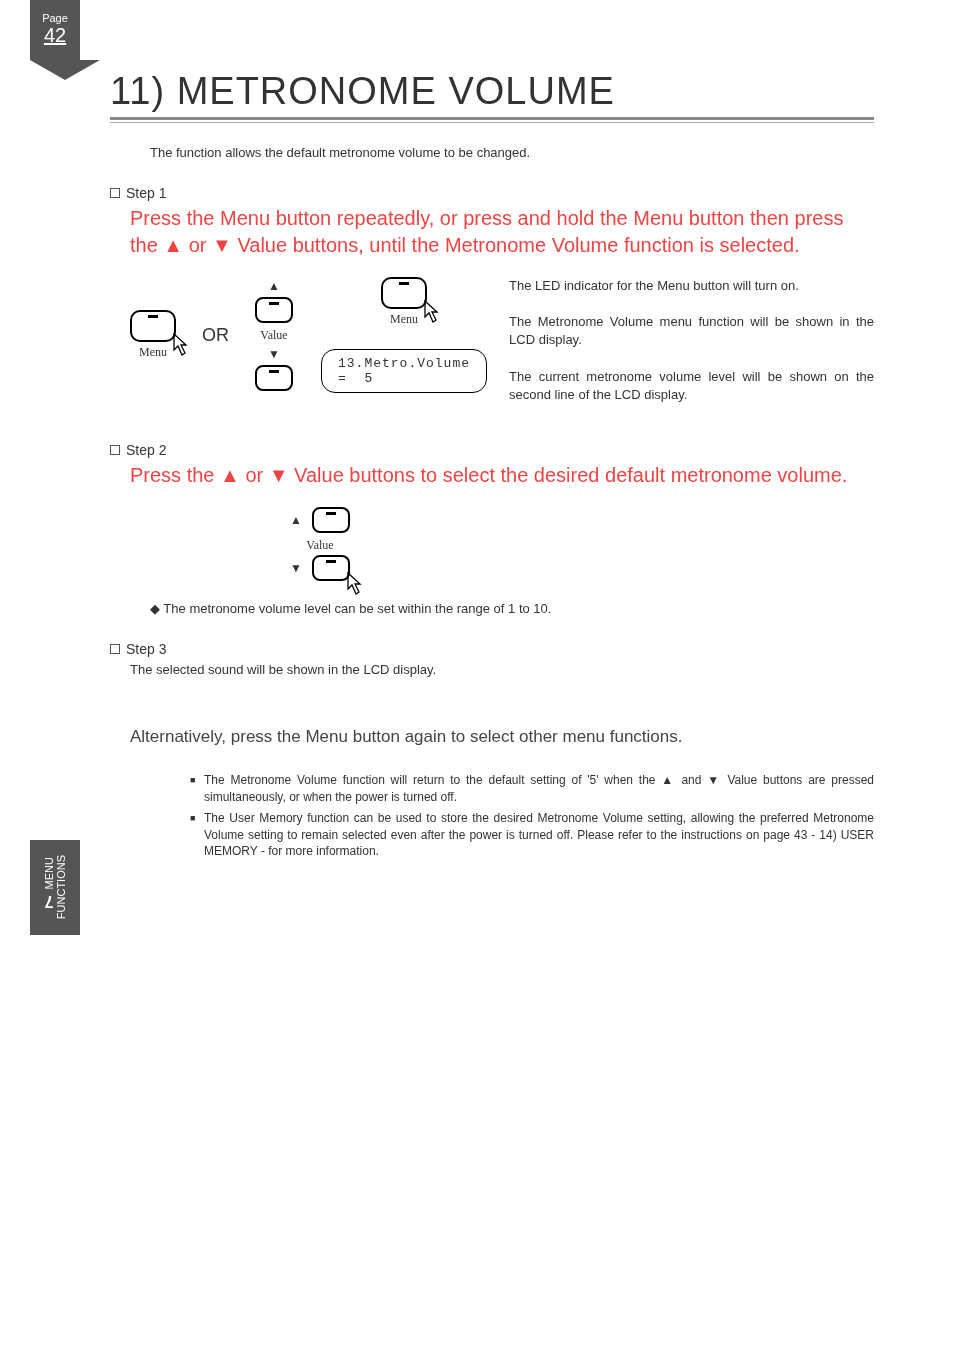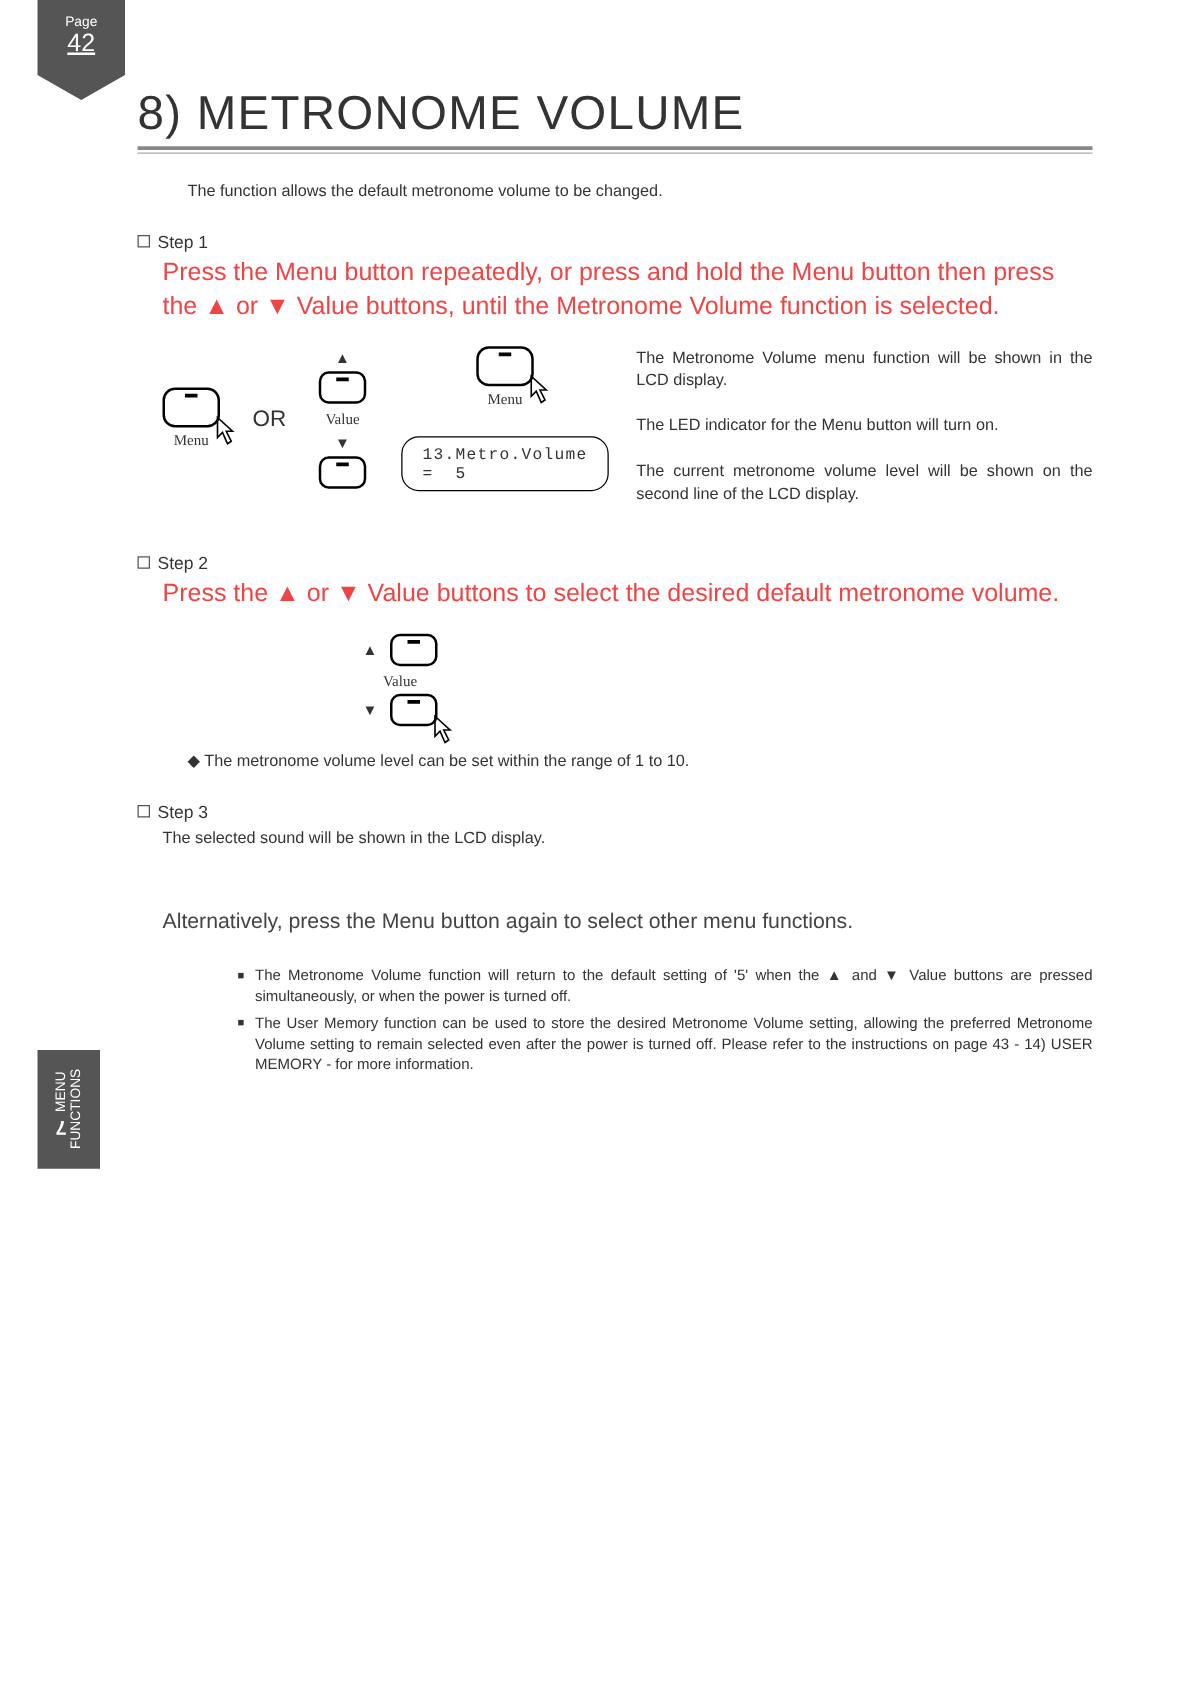--- a/index.html
+++ b/index.html
@@ -8,21 +8,21 @@
     color: #333;
     width: 954px;
     height: 1349px;
     position: relative;
     background: #fff;
   }
   .page-tab {
     position: absolute;
     top: 0;
     left: 30px;
-    width: 70px;
+    width: 50px;
     height: 60px;
     background: #555;
     color: #fff;
     text-align: center;
     padding-top: 12px;
     font-size: 11px;
   }
   .page-tab::after {
     content: "";
     position: absolute;
@@ -225,21 +225,21 @@
 
 <div class="sidebar">
   <div class="sidebar-text">
     <span class="seven">7</span>
     <span>MENU</span><br>
     <span>FUNCTIONS</span>
   </div>
 </div>
 
 <div class="content">
-  <h1>8) METRONOME VOLUME</h1>
+  <h1>11) METRONOME VOLUME</h1>
   <div class="title-underline"></div>
 
   <p class="intro">The function allows the default metronome volume to be changed.</p>
 
   <div class="step-heading">
     <span class="box-bullet"></span><span>Step 1</span>
   </div>
   <p class="step-desc">Press the Menu button repeatedly, or press and hold the Menu button then press the ▲ or ▼ Value buttons, until the Metronome Volume function is selected.</p>
 
   <div class="diagram-row">
@@ -271,22 +271,22 @@
                 <path d="M10 4 L10 20 L14 16 L18 25 L21 23 L17 15 L22 15 Z"></path>
               </svg>
           </div>
           <div class="btn-label">Menu</div>
           <div class="lcd-box"><span>13.Metro.Volume</span>
 <span>=  5</span></div>
         </div>
       </div>
     </div>
     <div class="diagram-text">
+      <p>The LED indicator for the Menu button will turn on.</p>
       <p>The Metronome Volume menu function will be shown in the LCD display.</p>
-      <p>The LED indicator for the Menu button will turn on.</p>
       <p>The current metronome volume level will be shown on the second line of the LCD display.</p>
     </div>
   </div>
 
   <div class="step-heading">
     <span class="box-bullet"></span><span>Step 2</span>
   </div>
   <p class="step-desc">Press the ▲ or ▼ Value buttons to select the desired default metronome volume.</p>
 
   <div class="diagram-row">

